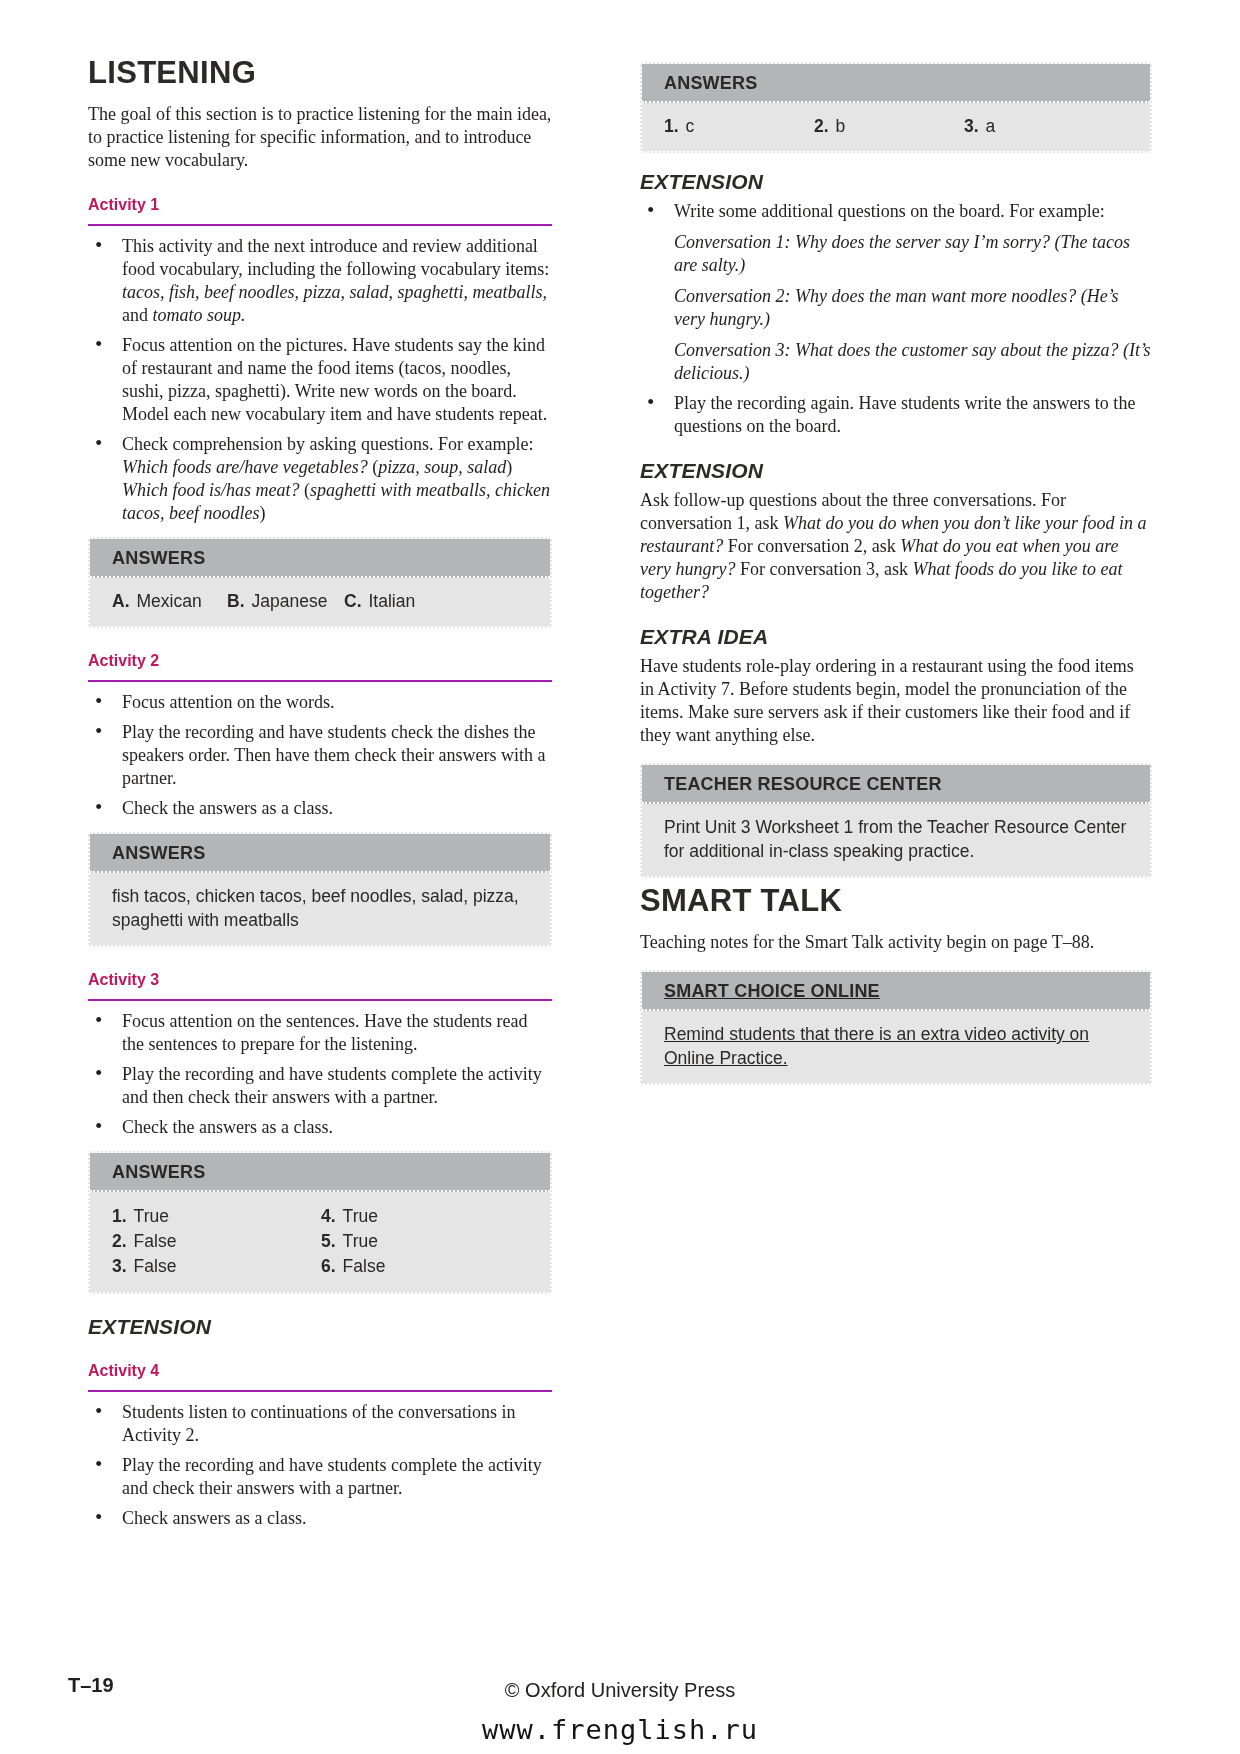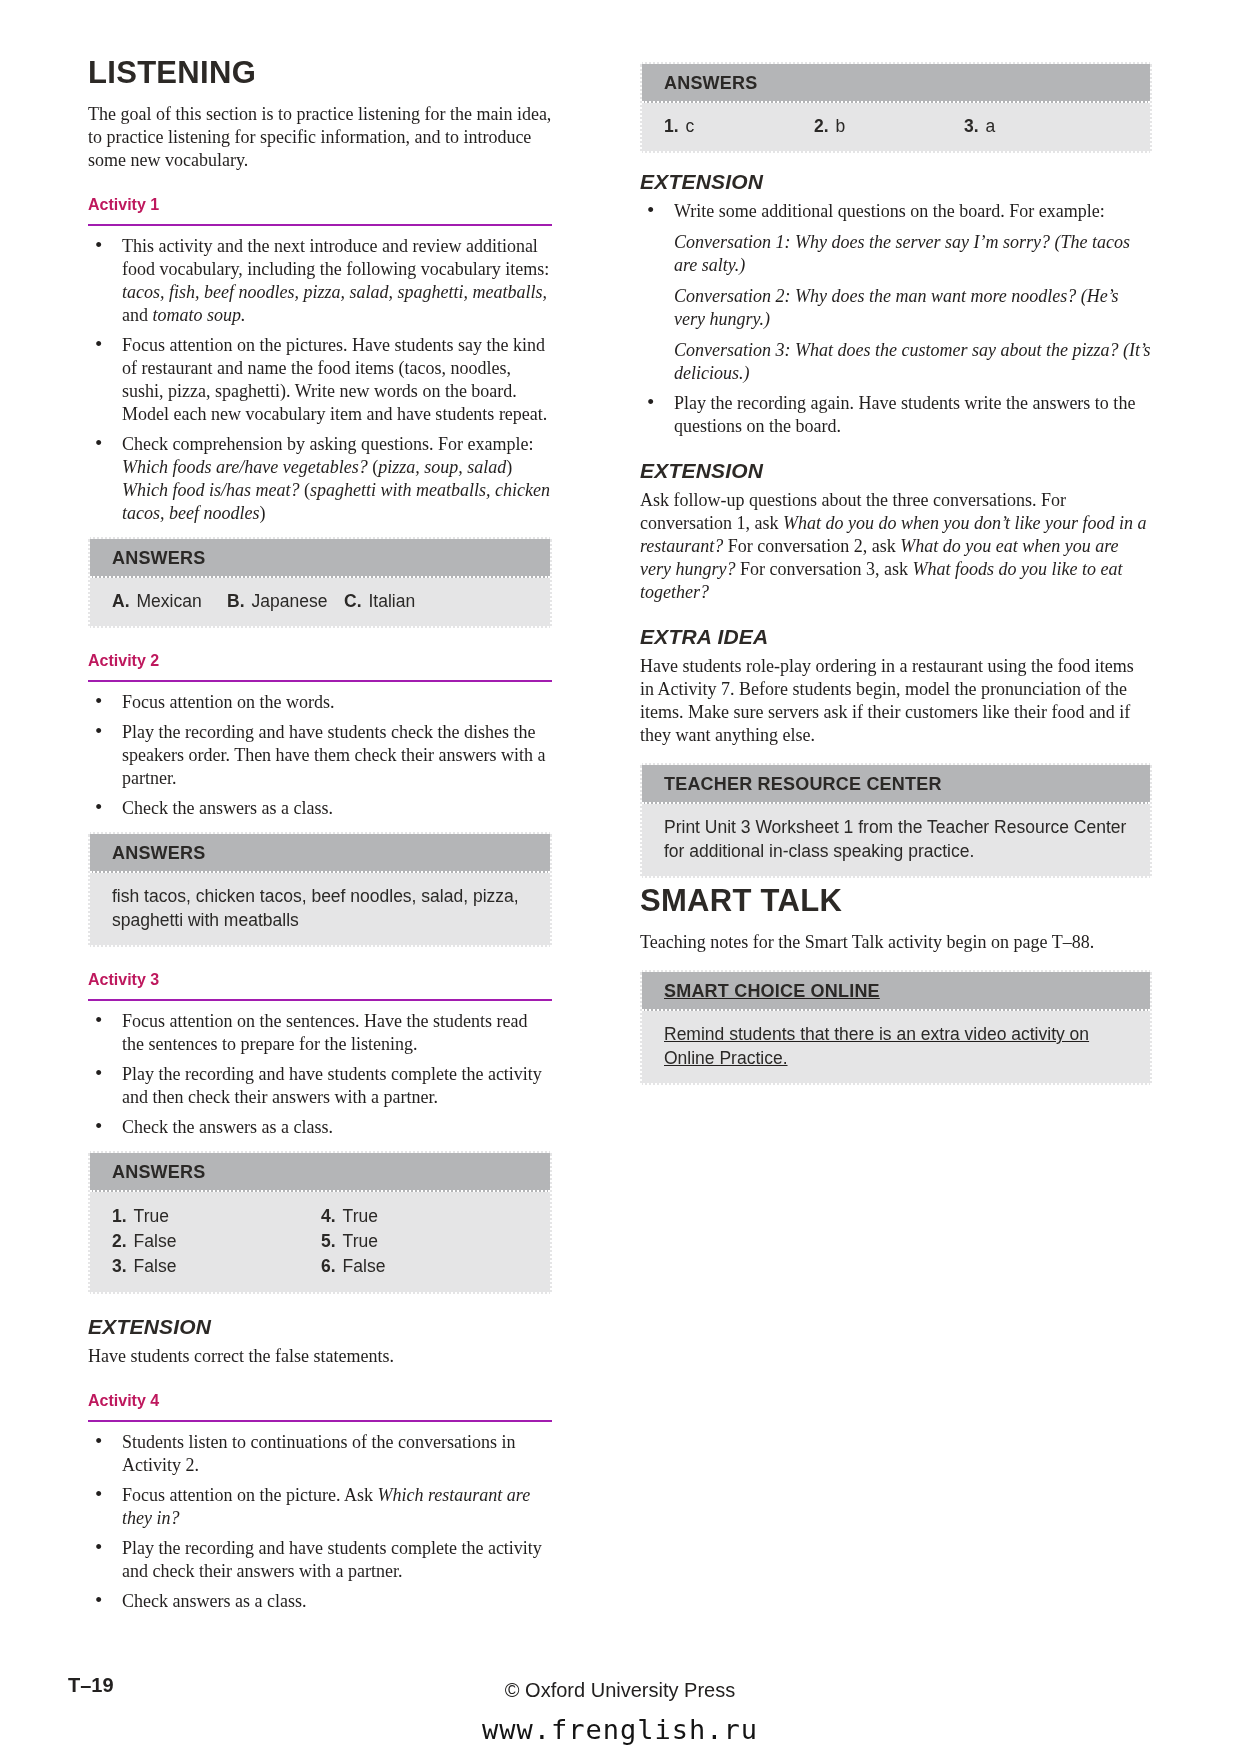--- a/index.html
+++ b/index.html
@@ -137,28 +137,26 @@
             <div><span class="num">4.</span><span>True</span></div>
             <div><span class="num">5.</span><span>True</span></div>
             <div><span class="num">6.</span><span>False</span></div>
           </div>
         </div>
       </div>
     </section>
 
     <section>
       <h3 class="subhead">EXTENSION</h3>
-      <p class="serif-p">Have students correct the false statements.</p>
     </section>
 
     <section>
       <h2 class="activity">Activity 4</h2>
       <ul class="bullets">
         <li><span>Students listen to continuations of the conversations in Activity 2.</span></li>
-        <li><span>Focus attention on the picture. Ask </span><i>Which restaurant are they in?</i></li>
         <li><span>Play the recording and have students complete the activity and check their answers with a partner.</span></li>
         <li><span>Check answers as a class.</span></li>
       </ul>
     </section>
   </div>
 
   <div class="col col-right">
 
     <div class="box" style="margin-top:0;">
       <div class="box-header">ANSWERS</div>

